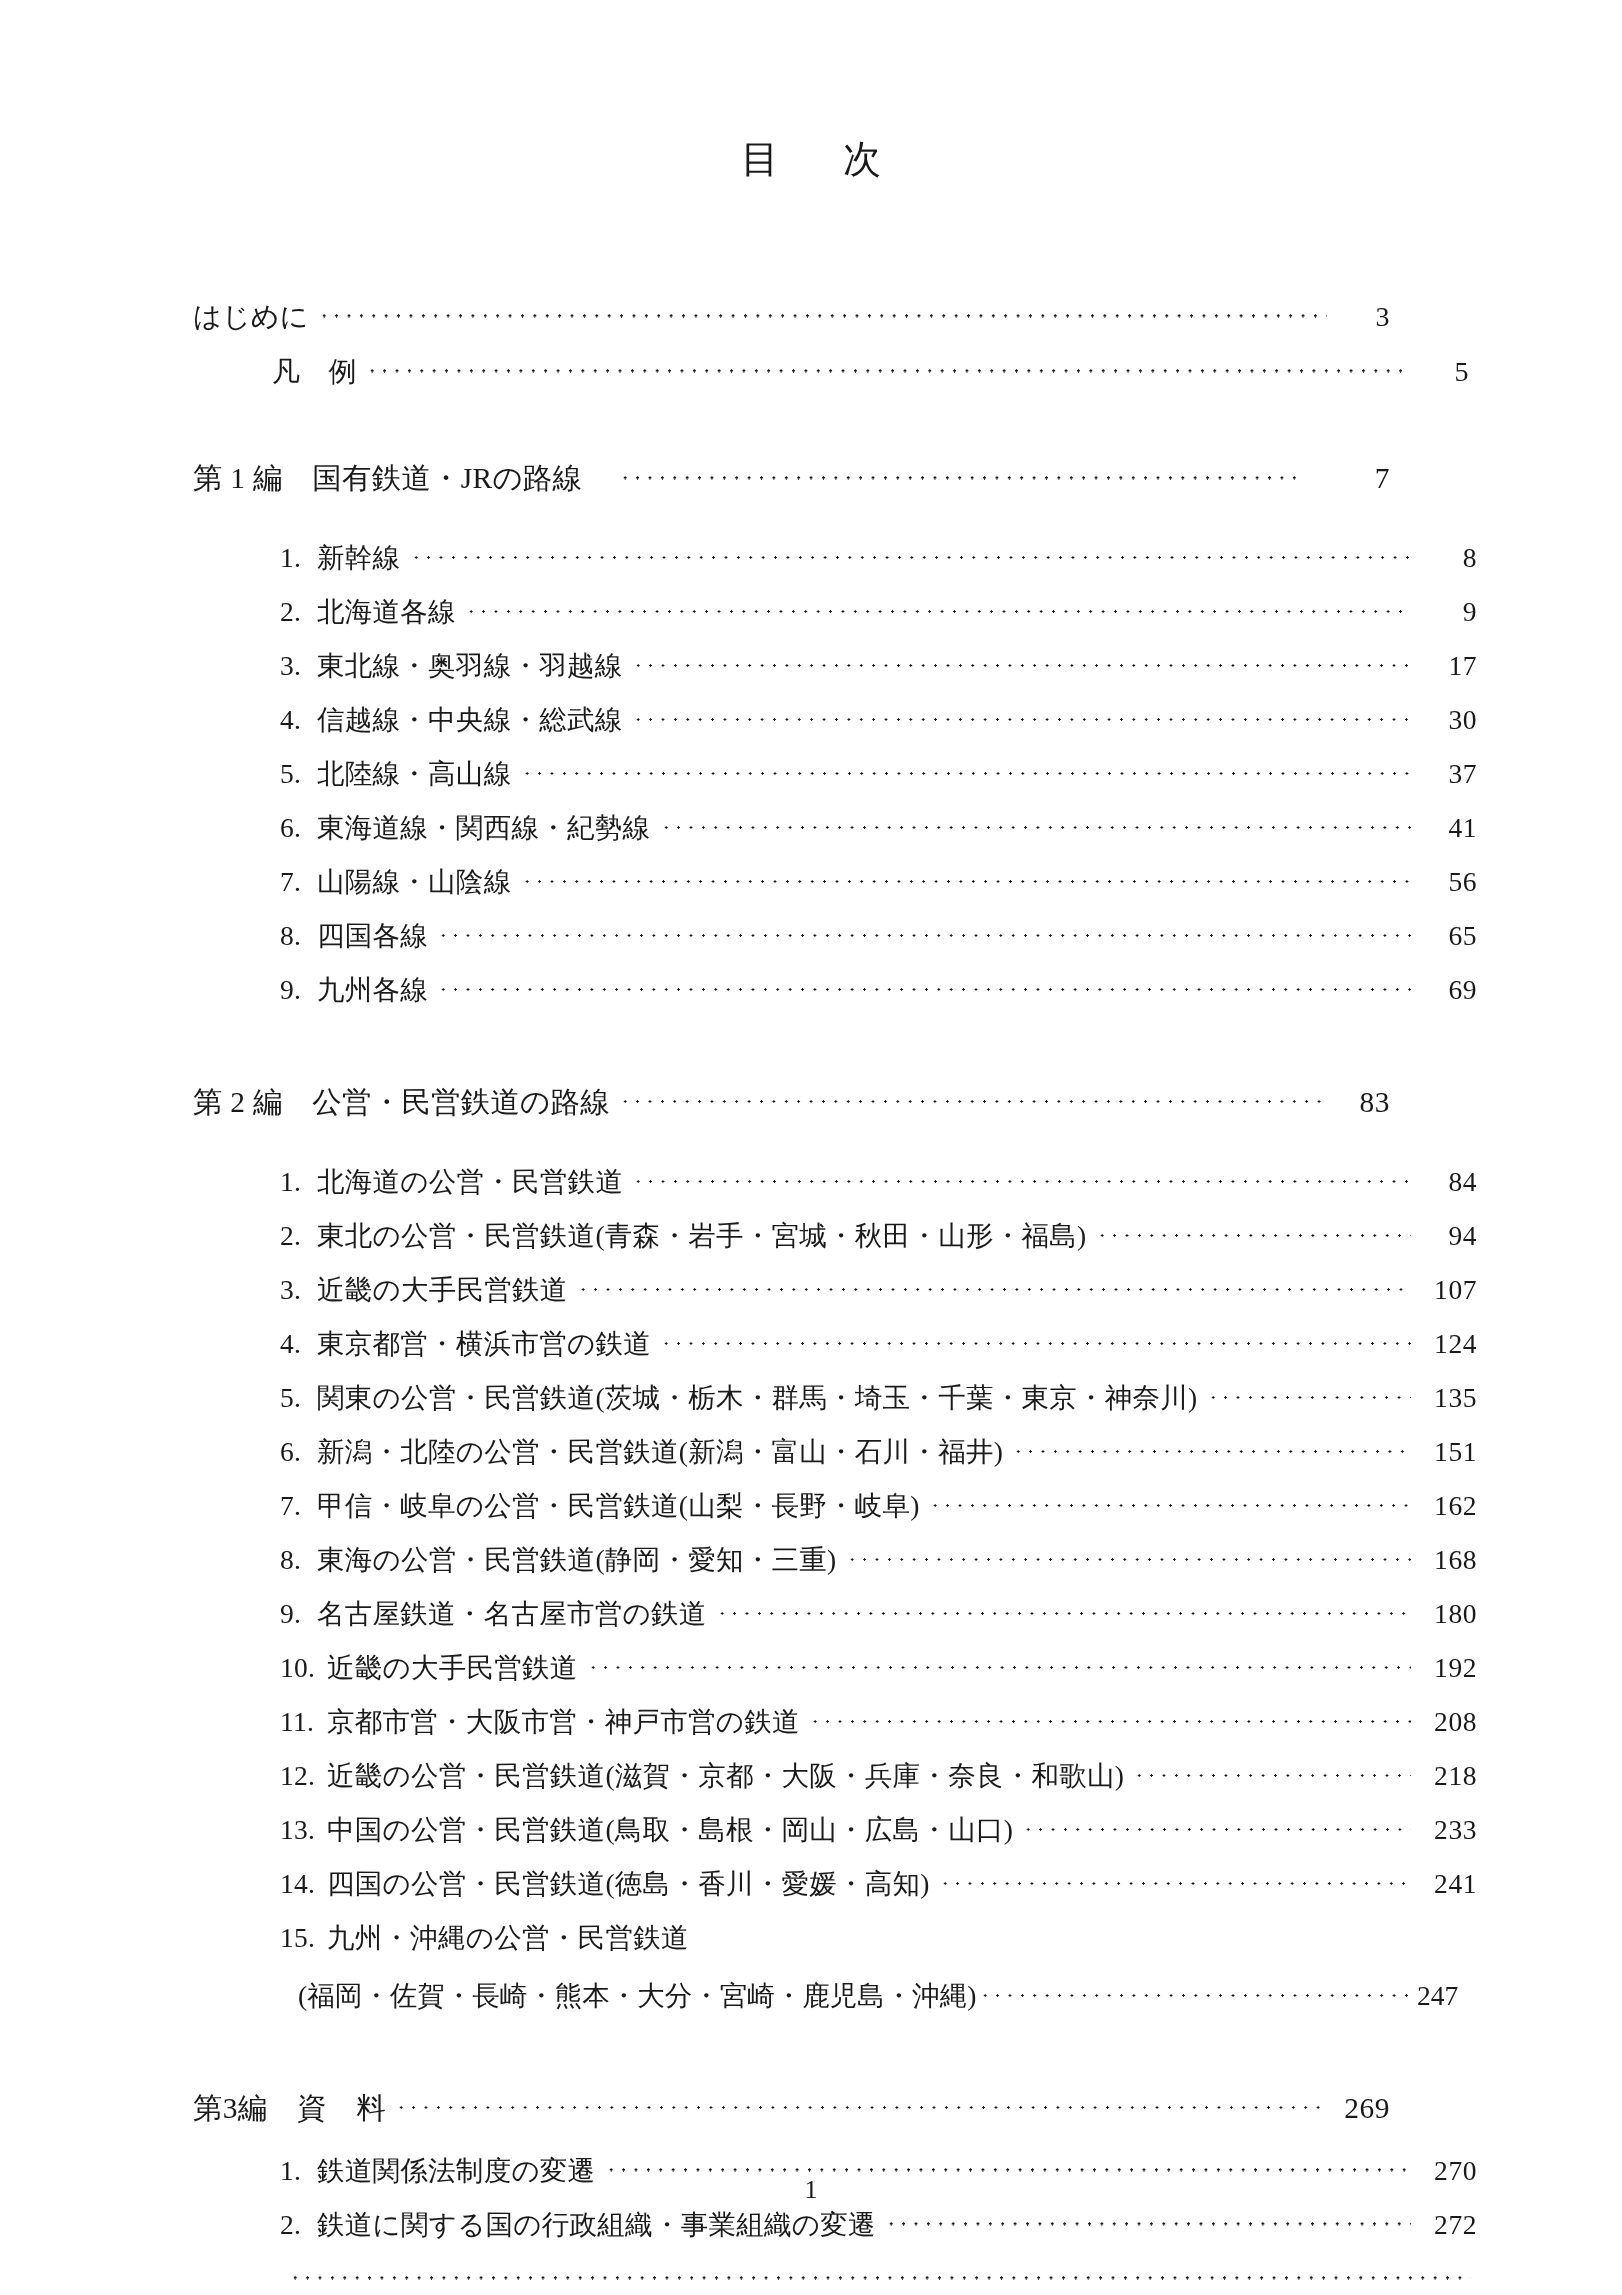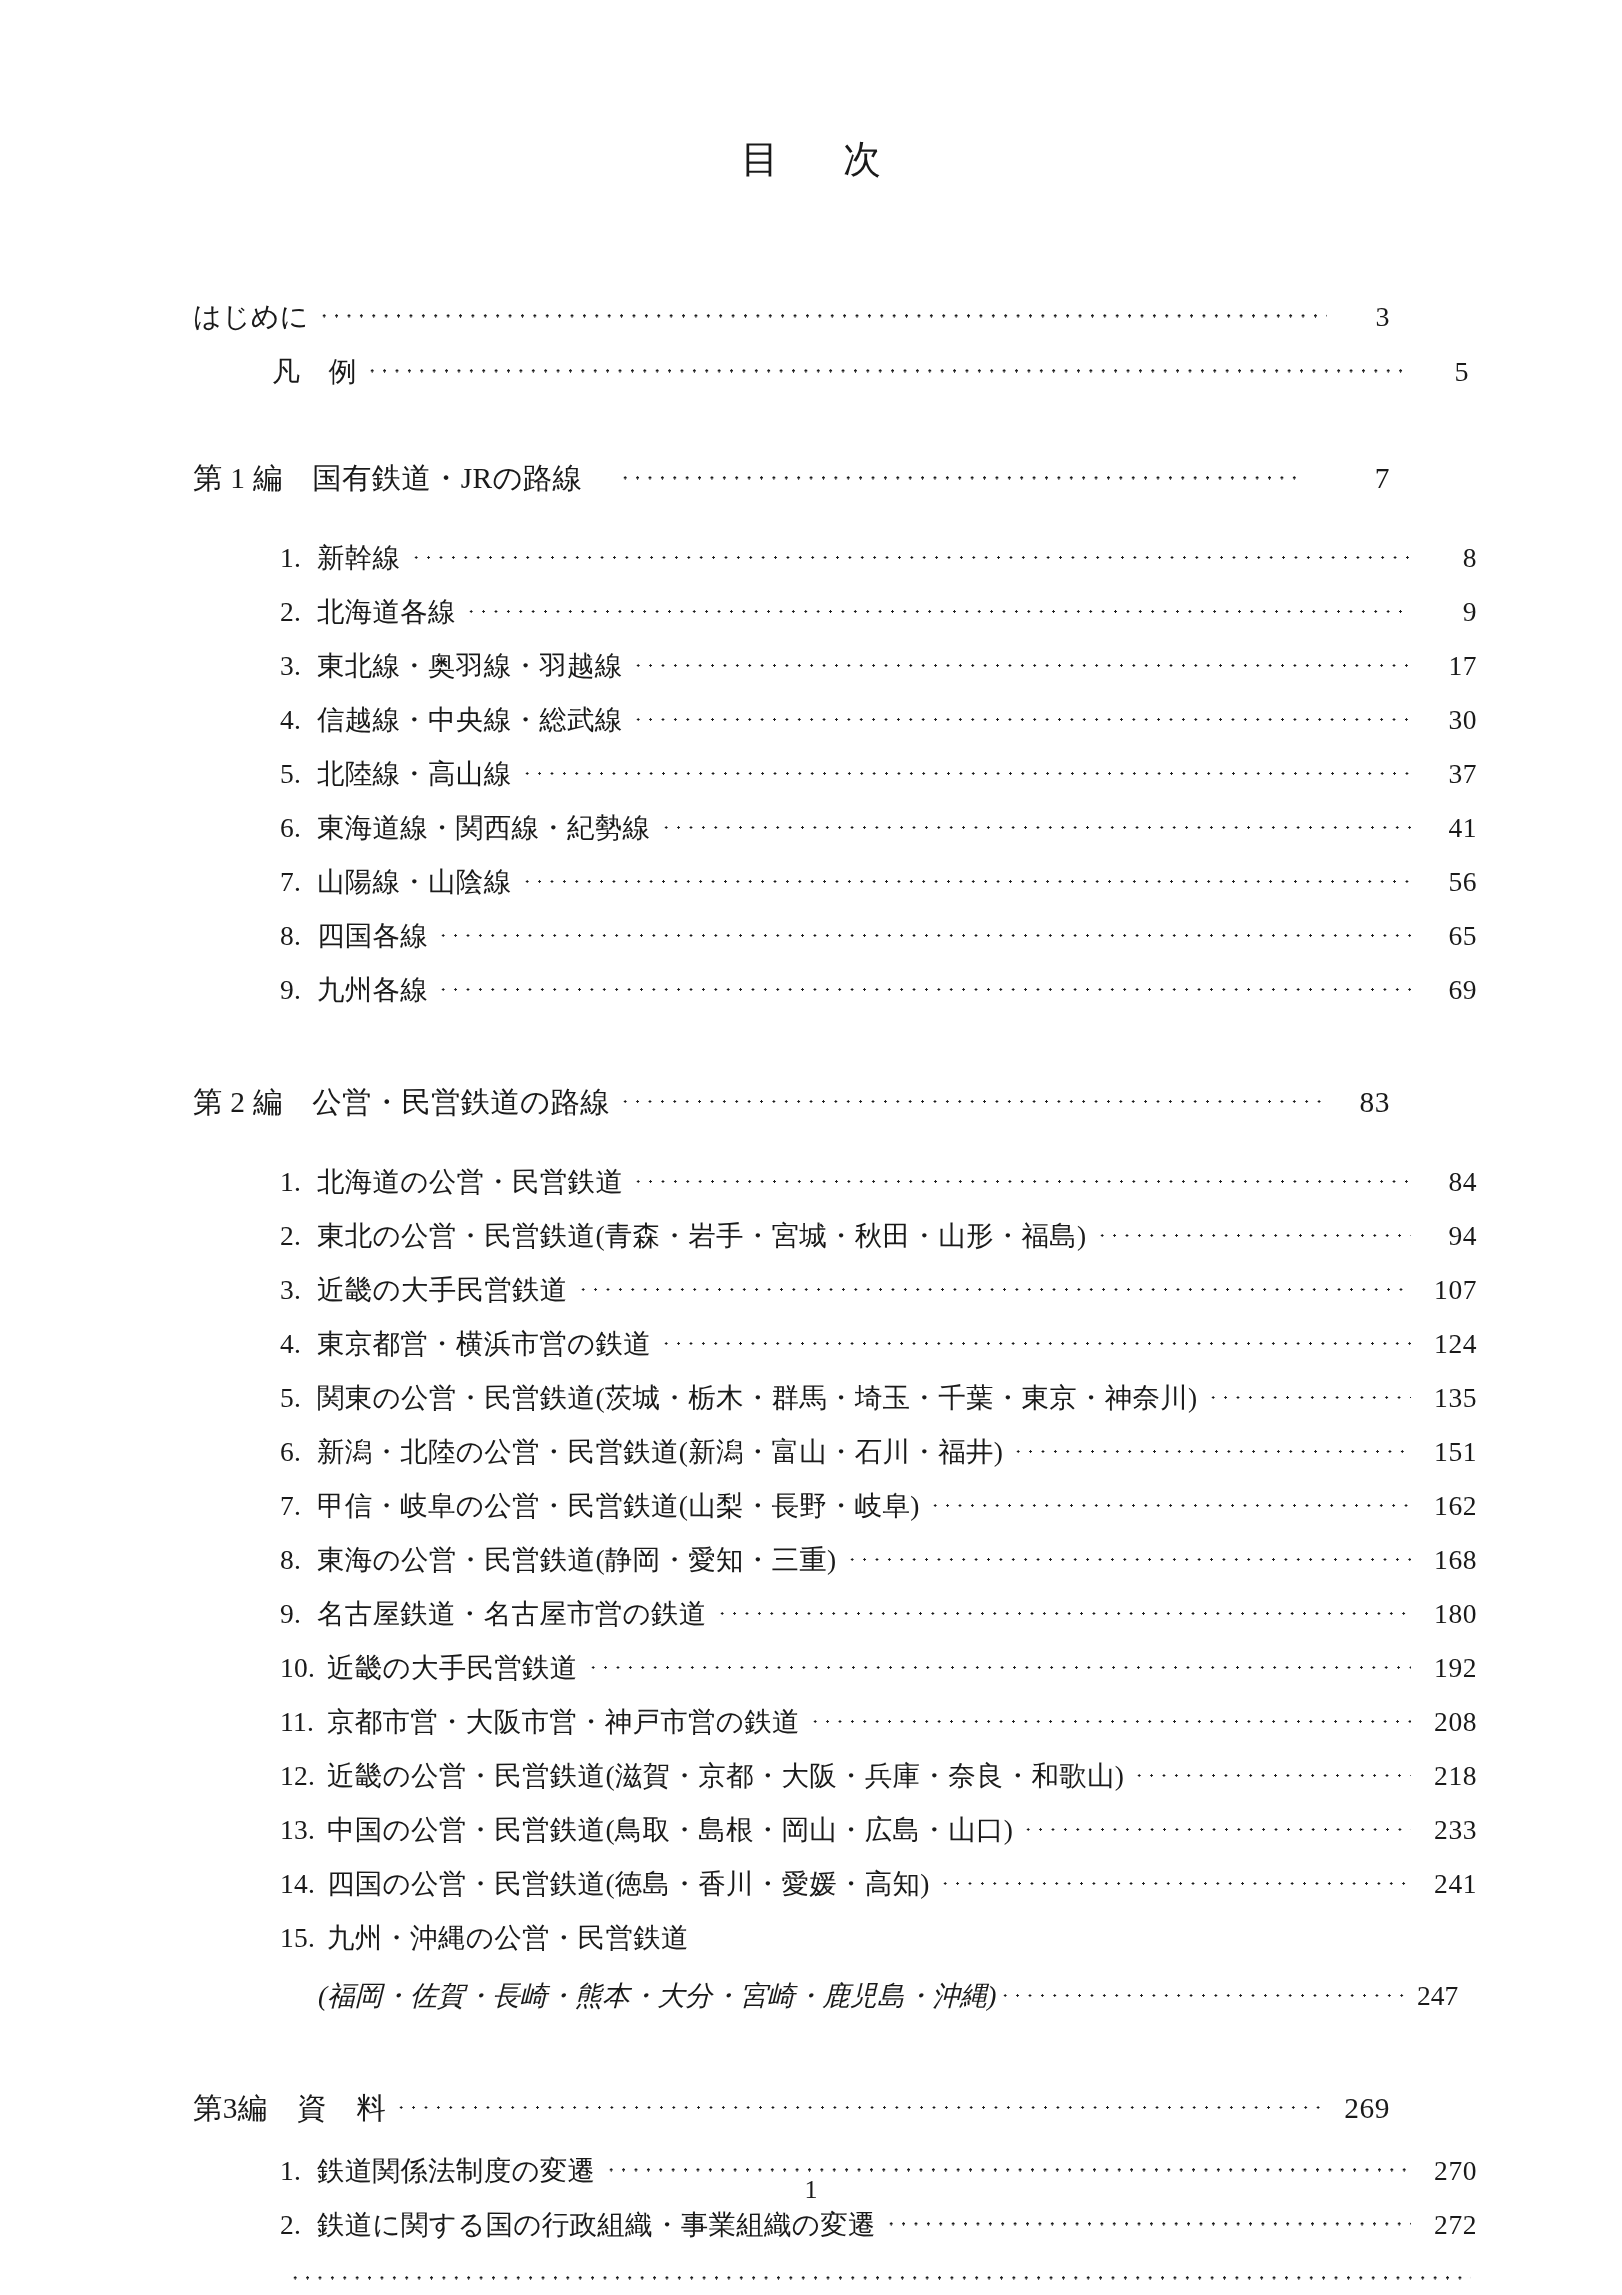--- a/index.html
+++ b/index.html
@@ -135,22 +135,21 @@
     align-items: baseline;
     width: 100%;
     font-size: 27.5px;
     line-height: 1.0;
     margin-left: 87px;
     margin-top: 26px;
     white-space: nowrap;
   }
   .cont .label {
     flex: 0 0 auto;
-    margin-left: 38px;
-    font-style: italic;
+    margin-left: 18px;
   }
   .cont .leader {
     flex: 1 1 auto;
     position: relative;
     height: 1em;
     margin: 0 6.5px 0 2.6px;
     overflow: hidden;
   }
   .cont .leader::before {
     content: "";

